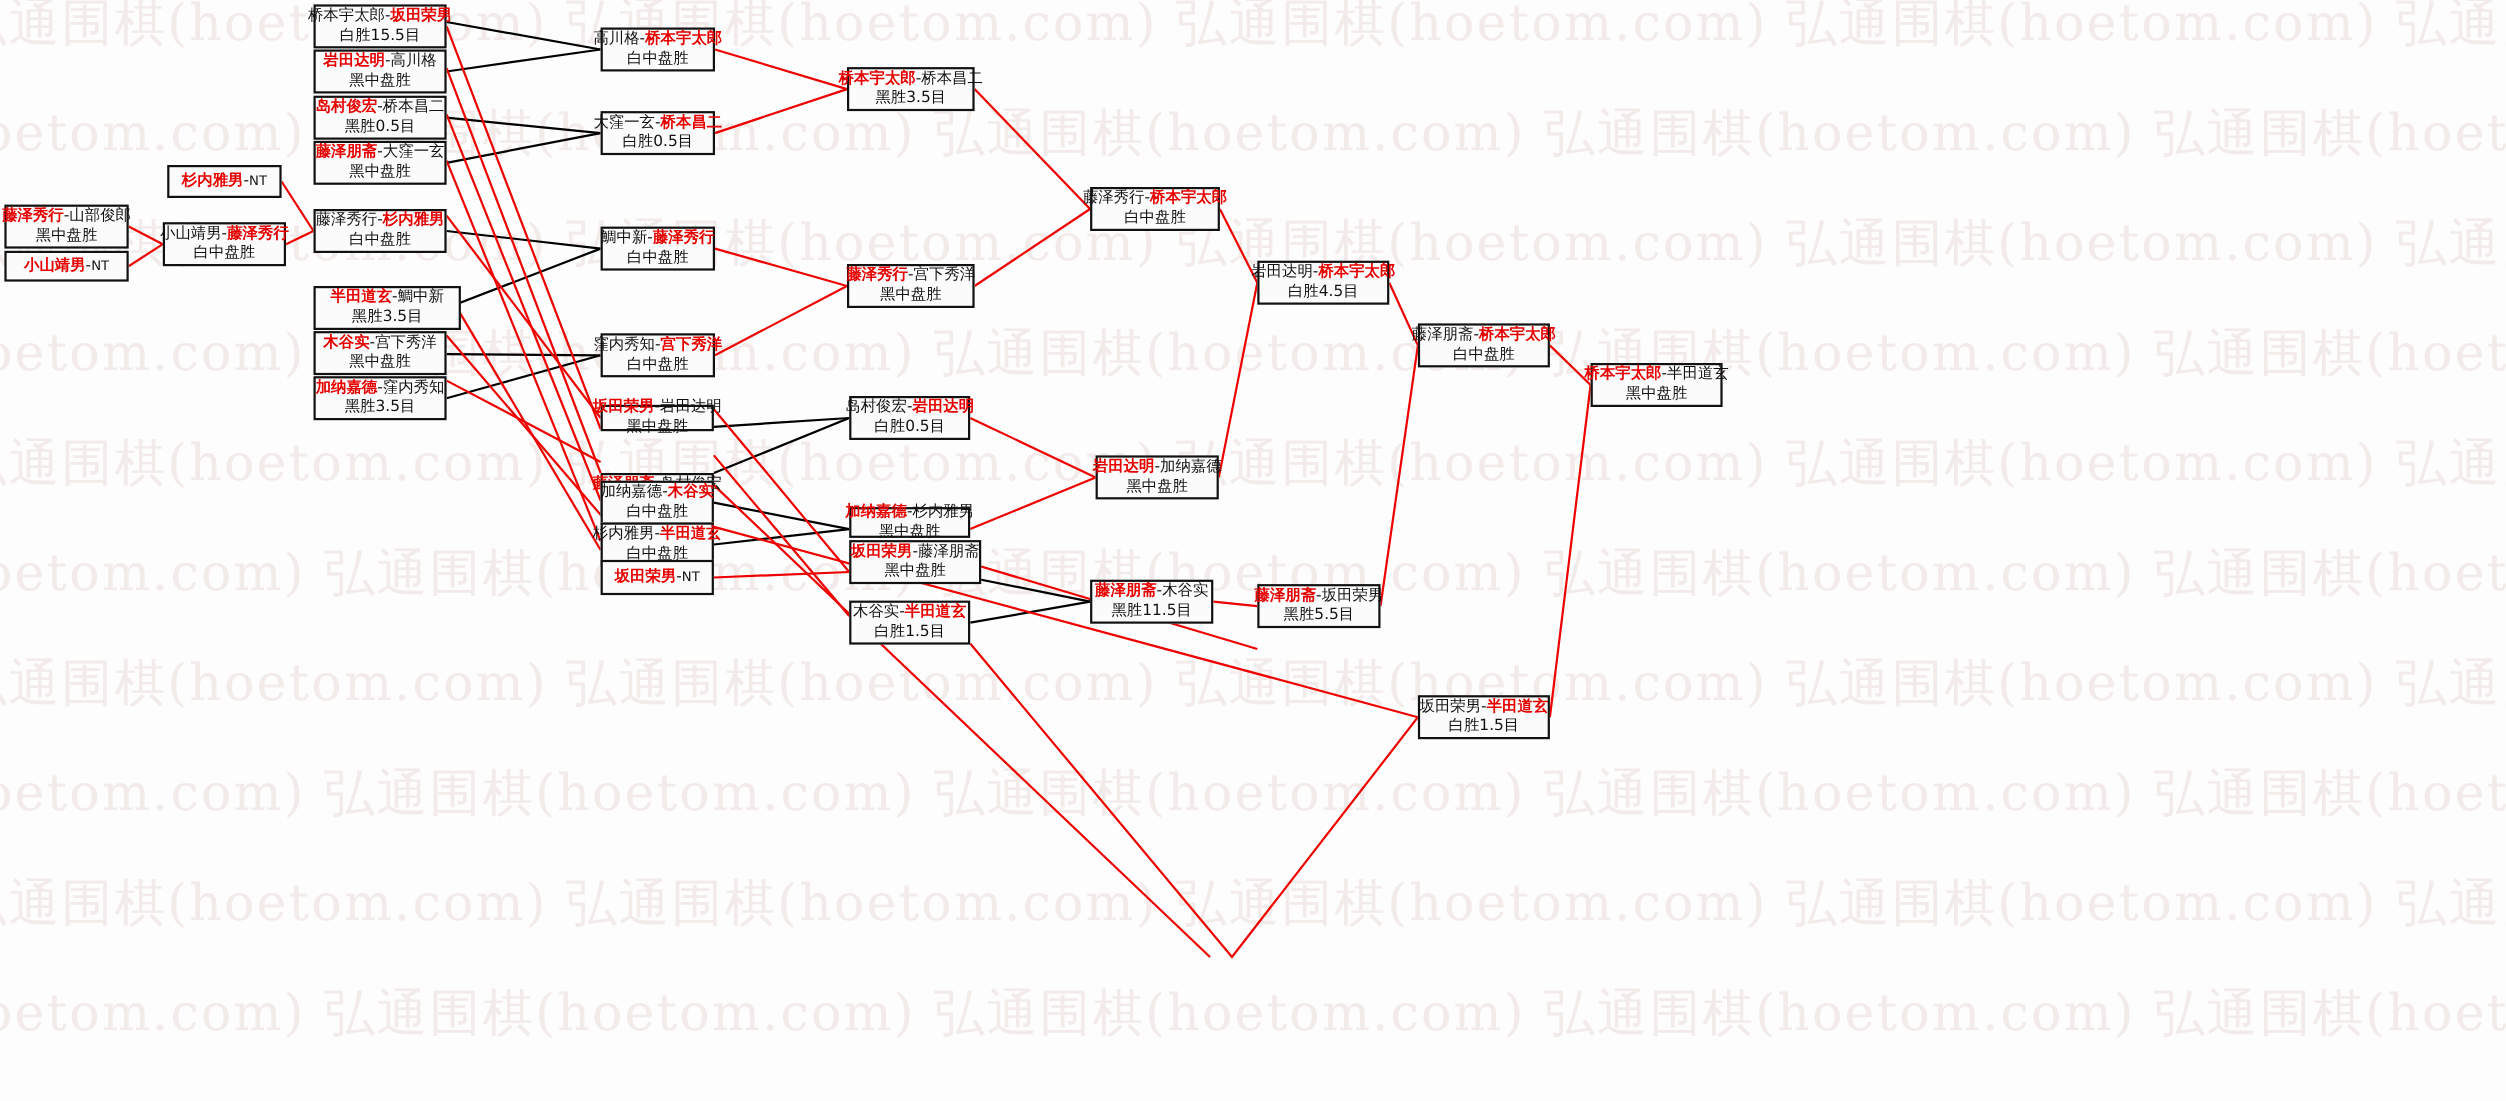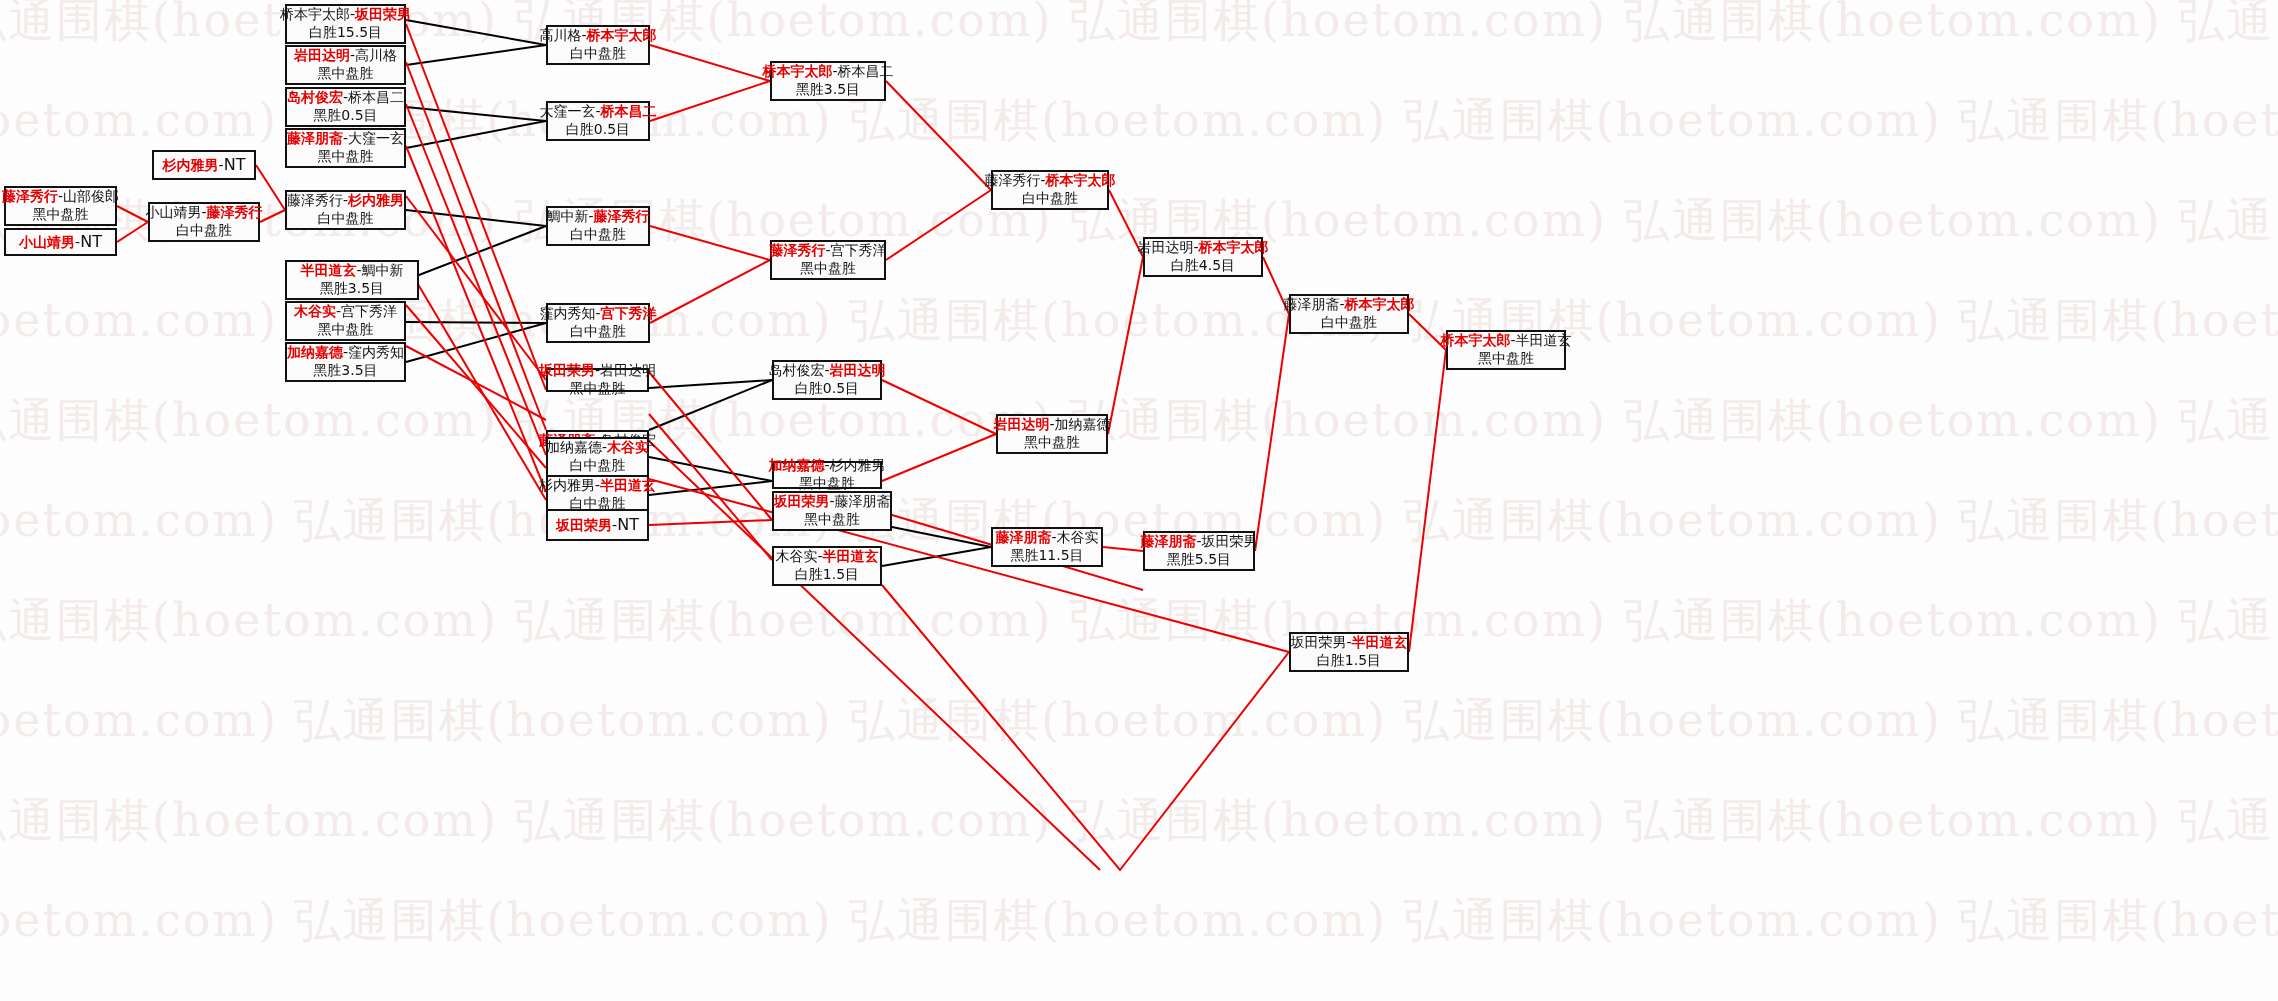--- a/index.html
+++ b/index.html
@@ -45,21 +45,21 @@
     line-height:1.28;
     color:#111;
     font-family:"DejaVu Sans","Liberation Sans",sans-serif;
     padding:1px 2px;
   }
   .node .ln1{white-space:nowrap;}
   .node .ln2{white-space:nowrap;}
   .red{color:#e60000;font-weight:bold;}
   .blk{color:#111;}
   .dash{color:#111;}
-  .nt{font-size:16px;}
+  .nt{font-size:12px;}
 </style>
 </head>
 <body>
 
 <div id="watermark">
     <div class="wm-row" style="top: -10px; left: -40px;">弘通围棋(hoetom.com)  弘通围棋(hoetom.com)  弘通围棋(hoetom.com)  弘通围棋(hoetom.com)  弘通围棋(hoetom.com)  弘通围棋(hoetom.com)  弘通围棋(hoetom.com)  </div>
     <div class="wm-row" style="top: 90px; left: -260px;">弘通围棋(hoetom.com)  弘通围棋(hoetom.com)  弘通围棋(hoetom.com)  弘通围棋(hoetom.com)  弘通围棋(hoetom.com)  弘通围棋(hoetom.com)  弘通围棋(hoetom.com)  </div>
     <div class="wm-row" style="top: 190px; left: -40px;">弘通围棋(hoetom.com)  弘通围棋(hoetom.com)  弘通围棋(hoetom.com)  弘通围棋(hoetom.com)  弘通围棋(hoetom.com)  弘通围棋(hoetom.com)  弘通围棋(hoetom.com)  </div>
     <div class="wm-row" style="top: 290px; left: -260px;">弘通围棋(hoetom.com)  弘通围棋(hoetom.com)  弘通围棋(hoetom.com)  弘通围棋(hoetom.com)  弘通围棋(hoetom.com)  弘通围棋(hoetom.com)  弘通围棋(hoetom.com)  </div>
     <div class="wm-row" style="top: 390px; left: -40px;">弘通围棋(hoetom.com)  弘通围棋(hoetom.com)  弘通围棋(hoetom.com)  弘通围棋(hoetom.com)  弘通围棋(hoetom.com)  弘通围棋(hoetom.com)  弘通围棋(hoetom.com)  </div>

